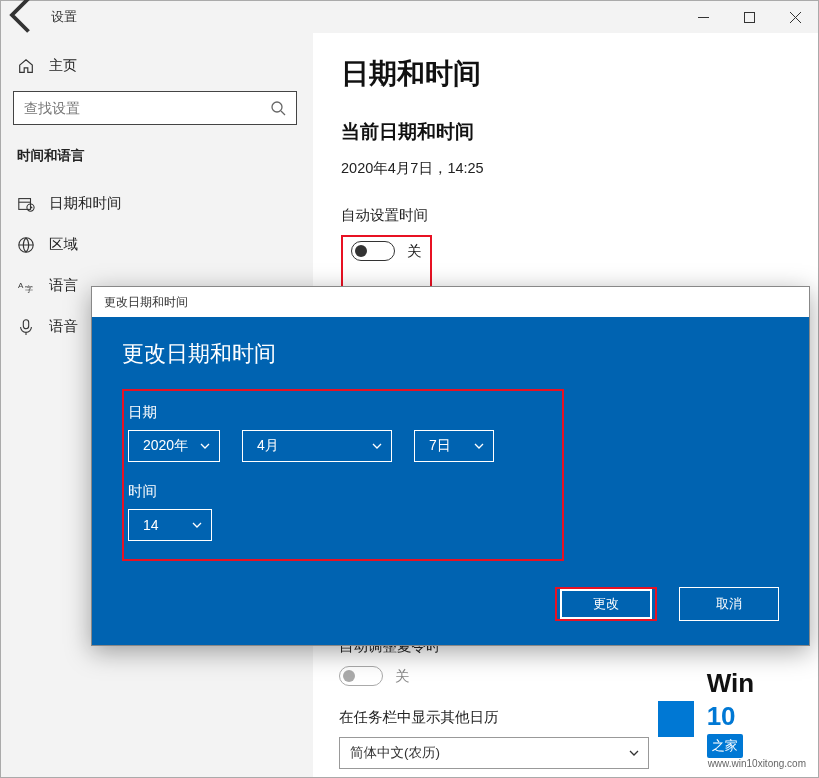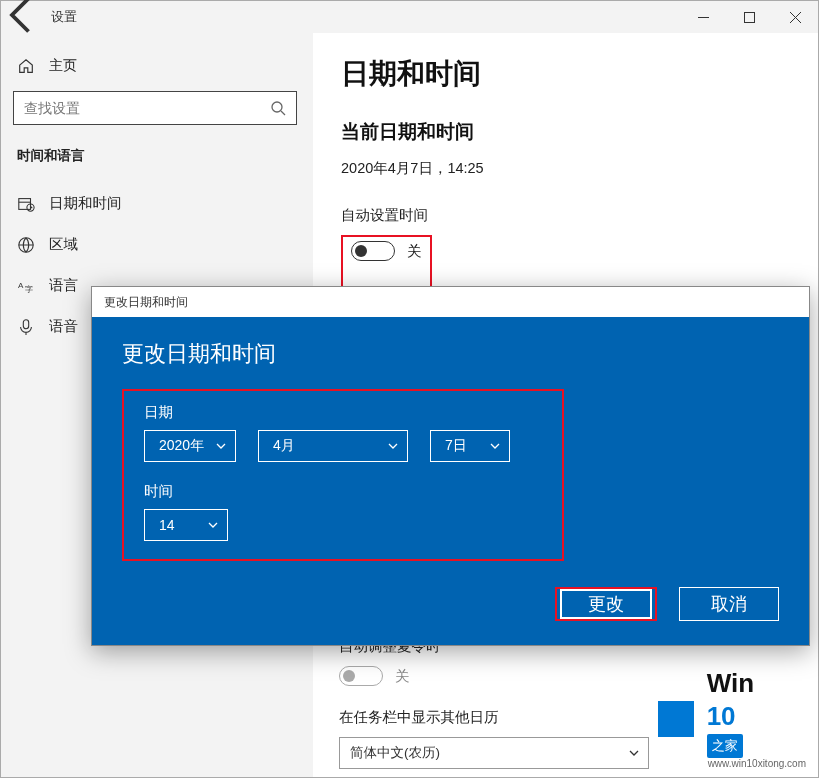--- a/index.html
+++ b/index.html
@@ -41,30 +41,30 @@
   .highlight-red { border: 2px solid #e81123; padding: 4px 8px; display: inline-flex; width: fit-content; }
 
   .sel { height: 32px; border: 1px solid #999; padding: 0 34px 0 10px; font-size: 13.5px; color: #333; display: flex; align-items: center; background: #fff; position: relative; }
   .sel .chev { position: absolute; right: 8px; pointer-events: none; }
 
   
   .dialog-wrap { position: absolute; left: 90px; top: 285px; width: 719px; border: 1px solid #888; background: #fff; box-shadow: 0 6px 24px rgba(0,0,0,0.35); }
   .dlg-title { height: 30px; padding: 0 12px; display: flex; align-items: center; font-size: 12px; color: #333; background: #fff; }
   .dlg-body { background: #0063b1; color: #fff; padding: 22px 30px 24px 30px; position: relative; }
   .dlg-body h3 { font-size: 22px; font-weight: 400; margin-bottom: 20px; }
-  .dlg-redbox { border: 2px solid #e81123; padding: 12px 20px 18px 20px; margin-bottom: 26px; width: 442px; }
+  .dlg-redbox { border: 2px solid #e81123; padding: 12px 20px 18px 4px; margin-bottom: 26px; width: 442px; }
   .dlg-lbl { font-size: 14.5px; margin-bottom: 8px; }
   .dlg-row { display: flex; gap: 22px; margin-bottom: 20px; }
   .dlg-row:last-child { margin-bottom: 0; }
   .dlg-sel { height: 32px; border: 1px solid #fff; display: flex; align-items: center; justify-content: space-between; padding: 0 8px 0 14px; font-size: 14px; background: transparent; gap: 10px; }
   .dlg-sel .chev { width: 12px; height: 12px; }
   .dlg-sel .chev path { stroke: #fff; }
   .w-year { width: 92px; text-align: right; } .w-month { width: 150px; } .w-day { width: 80px; } .w-hm { width: 84px; }
   .dlg-actions { display: flex; justify-content: flex-end; gap: 22px; }
-  .dlg-btn { min-width: 100px; height: 34px; border: 1px solid #fff; display: flex; align-items: center; justify-content: center; font-size: 18px; }
+  .dlg-btn { min-width: 100px; height: 34px; border: 1px solid #fff; display: flex; align-items: center; justify-content: center; font-size: 13px; }
   .dlg-btn.primary-wrap { border: 2px solid #e81123; padding: 3px; }
   .dlg-btn.primary-wrap .inner { border: 2px solid #fff; min-width: 92px; height: 30px; display: flex; align-items: center; justify-content: center; }
 
   
   .watermark { position: absolute; right: 12px; bottom: 8px; display: flex; align-items: center; gap: 10px; }
   .wm-tiles { width: 36px; height: 36px; display: grid; grid-template-columns: 18px 18px; grid-template-rows: 18px 18px; }
   .wm-tiles div { background: #0078d4; }
   .wm-text { display: flex; align-items: baseline; gap: 2px; color: #0a0a0a; flex-direction: column; }
   .wm-text .big { font-size: 26px; font-weight: 700; color: #111; }
   .wm-zhi { background: #0078d4; color: #fff; font-size: 13px; padding: 3px 5px; border-radius: 2px; margin-left: 3px; }

